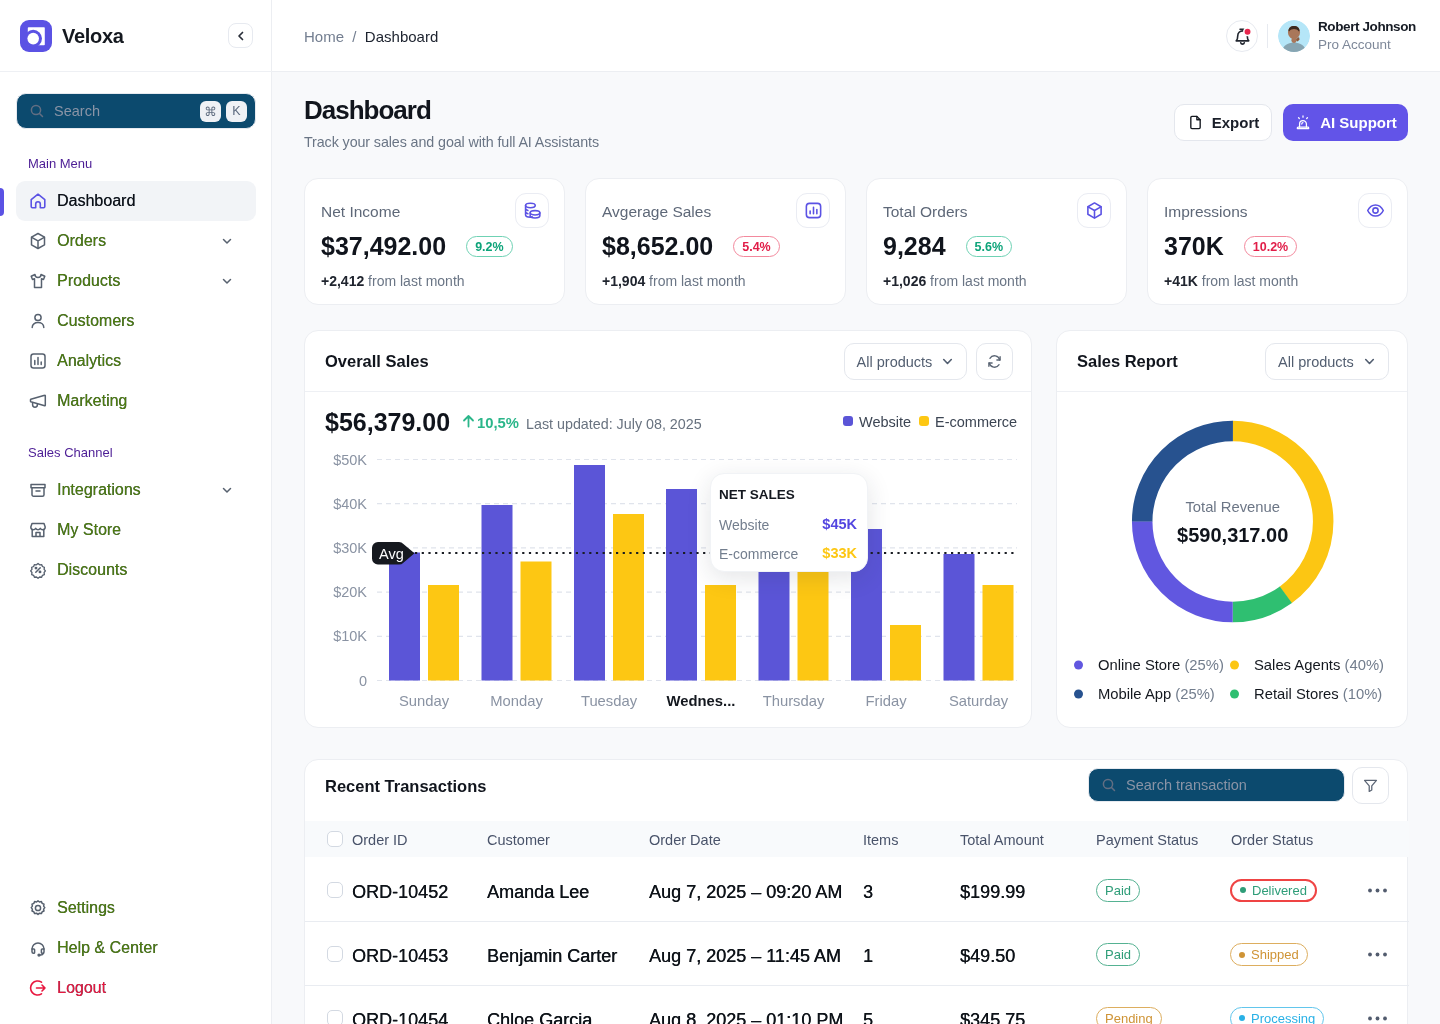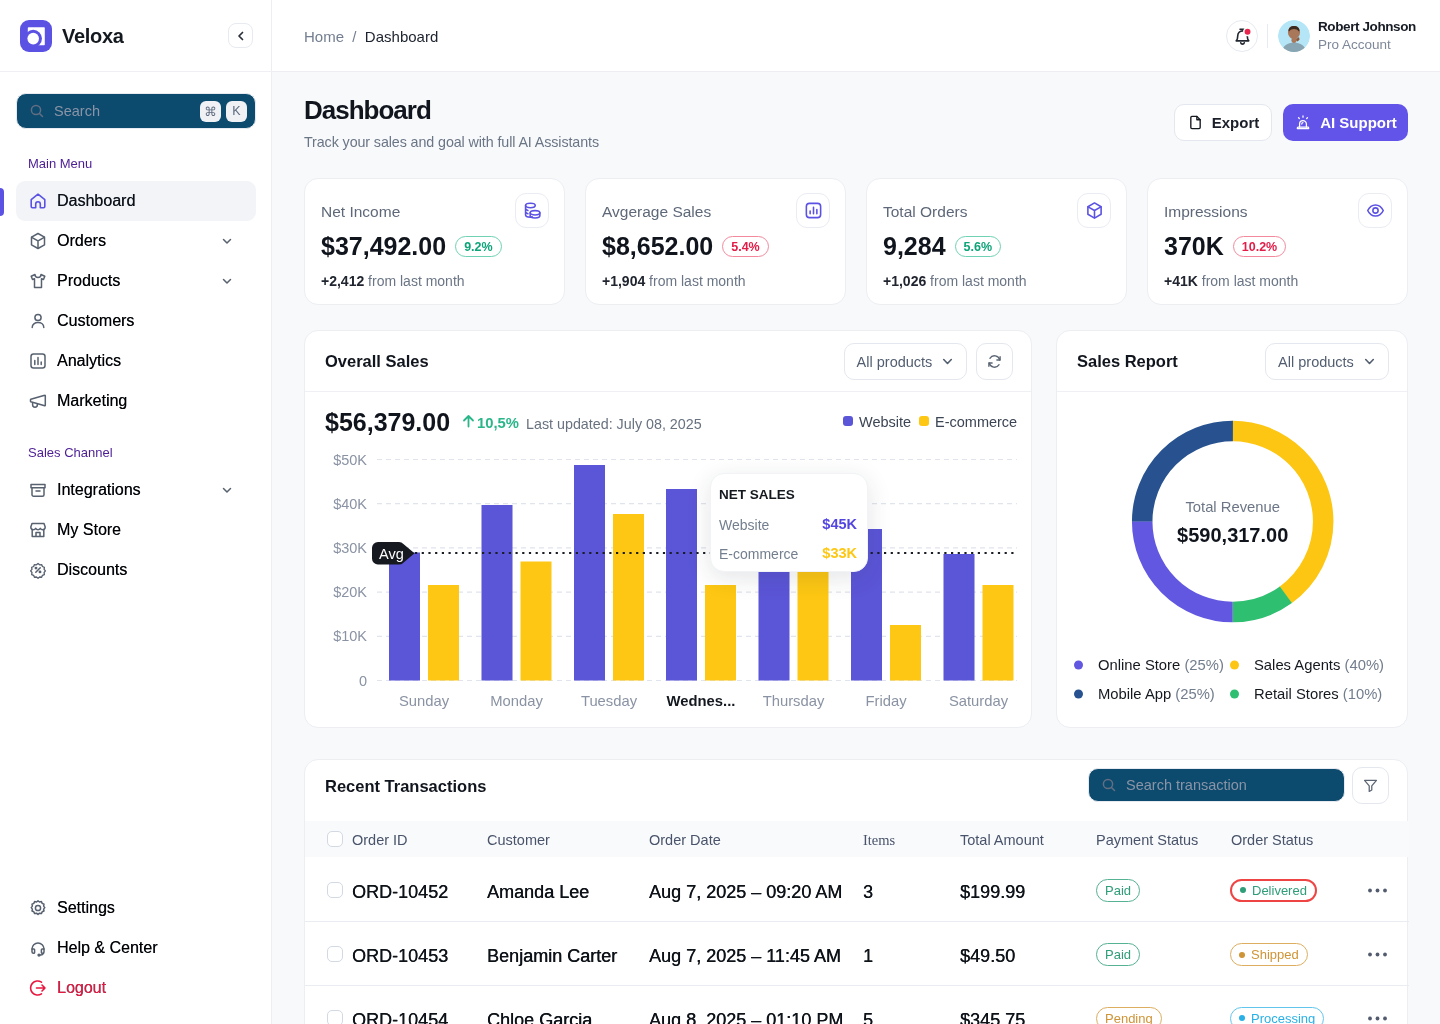--- a/index.html
+++ b/index.html
@@ -8,21 +8,21 @@
 
 #sidebar { position:absolute; left:0; top:0; width:272px; height:1024px; background:#fff; border-right:1px solid #eceef2; }
 .logo-box { position:absolute; left:20px; top:20px; width:32px; height:32px; background:#5b52e4; border-radius:9px; }
 .logo-txt { position:absolute; left:62px; top:25px; font-size:20px; font-weight:bold; color:#14181f; letter-spacing:-0.3px; }
 .collapse-btn { position:absolute; left:228px; top:23px; width:25px; height:25px; border:1px solid #e7eaf0; border-radius:8px; background:#fff; display:flex; align-items:center; justify-content:center; }
 .sb-divider { position:absolute; left:0px; top:71px; width:272px; height:1px; background:#eef0f4; }
 .search-box { position:absolute; left:16px; top:93px; width:240px; height:36px; border:1px solid #e7eaf0; border-radius:10px; background:#0c4a6e; display:flex; align-items:center; padding:0 8px 0 12px; }
 .search-box .ph { color:#8a94a6; font-size:14.5px; margin-left:9px; flex:1; }
 .kbd { background:#eff1f5; color:#5d6a7e; border-radius:6px; font-size:12.5px; height:21px; min-width:21px; display:flex; align-items:center; justify-content:center; margin-left:5px; padding:0 4px; }
 .sec-label { position:absolute; left:28px; font-size:13px; color:#4c1d95; }
-.nav-item { position:absolute; left:16px; width:240px; height:40px; border-radius:9px; display:flex; align-items:center; padding-left:12px; color:#000000; font-size:16px; text-shadow:0.25px 0 0 #4a5565; }
+.nav-item { position:absolute; left:16px; width:240px; height:40px; border-radius:9px; display:flex; align-items:center; padding-left:12px; color:#4d7c0f; font-size:16px; text-shadow:0.25px 0 0 #4a5565; }
 .nav-item svg { margin-right:9px; flex:none; }
 .nav-item.active { background:#f2f4f7; color:#0d1117; }
 .active-bar { position:absolute; left:0; width:4px; height:28px; background:#5b52e4; border-radius:0 4px 4px 0; }
 .chev { position:absolute; right:14px; }
 
 #topbar { position:absolute; left:272px; top:0; width:1168px; height:72px; background:#fff; border-bottom:1px solid #eceef2; }
 .crumb { position:absolute; left:32px; top:28px; font-size:15px; color:#737e90; }
 .crumb b { color:#1c222e; font-weight:normal; }
 .bell { position:absolute; left:1226px; top:20px; width:32px; height:32px; border:1px solid #e7eaf0; border-radius:50%; display:flex; align-items:center; justify-content:center; }
 .top-sep { position:absolute; left:1267px; top:24px; width:1px; height:24px; background:#e7eaf0; }
@@ -31,21 +31,21 @@
 .urole { position:absolute; left:1318px; top:37px; font-size:13.5px; color:#7e8899; }
 
 .pg-title { position:absolute; left:304px; top:95px; font-size:26px; font-weight:bold; color:#11151d; letter-spacing:-1px; }
 .pg-sub { position:absolute; left:304px; top:134px; font-size:14.3px; color:#6a7585; letter-spacing:-0.1px; }
 .btn-export { position:absolute; left:1174px; top:104px; width:98px; height:37px; background:#fff; border:1px solid #e4e7ed; border-radius:10px; display:flex; align-items:center; justify-content:center; font-size:15px; font-weight:bold; color:#1a1f29; gap:8px; }
 .btn-ai { position:absolute; left:1283px; top:104px; width:125px; height:37px; background:#6254e8; border-radius:10px; display:flex; align-items:center; justify-content:center; font-size:15px; font-weight:bold; color:#fff; gap:8px; }
 
 .stat { position:absolute; top:178px; width:261px; height:127px; background:#fff; border:1px solid #eceef2; border-radius:14px; }
 .stat .t { position:absolute; left:16px; top:24px; font-size:15.5px; color:#5e6878; }
 .stat .ibox { position:absolute; left:210px; top:14px; width:34px; height:35px; border:1px solid #eaecf3; border-radius:11px; display:flex; align-items:center; justify-content:center; }
-.stat .row2 { position:absolute; left:16px; top:53px; display:flex; align-items:center; gap:9px; }
+.stat .row2 { position:absolute; left:16px; top:53px; display:flex; align-items:center; gap:20px; }
 .stat .val { font-size:25px; font-weight:bold; color:#10141c; }
 .pill { height:21px; border-radius:11px; display:flex; align-items:center; padding:0 8px; font-size:12.5px; font-weight:bold; }
 .pill.up { color:#0ea47a; border:1px solid #6fd2b4; }
 .pill.down { color:#e11d48; border:1px solid #f3899d; }
 .stat .foot { position:absolute; left:16px; top:94px; font-size:14px; color:#6a7585; }
 .stat .foot b { color:#20252f; }
 
 .panel { position:absolute; background:#fff; border:1px solid #eceef2; border-radius:14px; }
 .panel-head { position:absolute; left:0; top:0; right:0; height:61px; border-bottom:1px solid #eef0f4; }
 .panel-title { position:absolute; left:20px; top:21px; font-size:16.5px; font-weight:bold; color:#11151d; }
@@ -417,21 +417,21 @@
   <div class="icon-btn" style="left:1047px; top:7px;">
     <svg width="17" height="17" viewBox="0 0 20 20" fill="none" stroke="#5b6574" stroke-width="1.5" stroke-linecap="round" stroke-linejoin="round">
         <path d="M3 4 h14 l-5.5 6.5 v4.8 l-3 1.7 v-6.5 Z"></path>
       </svg>
   </div>
   <div style="position:absolute; left:0; top:61px; width:1104px; height:36px; background:#f8fafc;"></div>
   <div class="cbx" style="left:22px; top:71px;"></div>
   <div class="th" style="left:47px; top:72px;">Order ID</div>
   <div class="th" style="left:182px; top:72px;">Customer</div>
   <div class="th" style="left:344px; top:72px;">Order Date</div>
-  <div class="th" style="left:558px; top:72px;font-family:Liberation Serif, serif;">Items</div>
+  <div class="th" style="left:558px; top:72px;">Items</div>
   <div class="th" style="left:655px; top:72px;">Total Amount</div>
   <div class="th" style="left:791px; top:72px;">Payment Status</div>
   <div class="th" style="left:926px; top:72px;">Order Status</div>
 
   <div class="cbx" style="left:22px; top:122px;"></div>
   <div class="td" style="left:47px; top:122px;">ORD-10452</div>
   <div class="td" style="left:182px; top:122px;">Amanda Lee</div>
   <div class="td" style="left:344px; top:122px;">Aug 7, 2025 – 09:20 AM</div>
   <div class="td" style="left:558px; top:122px;">3</div>
   <div class="td" style="left:655px; top:122px;">$199.99</div>

